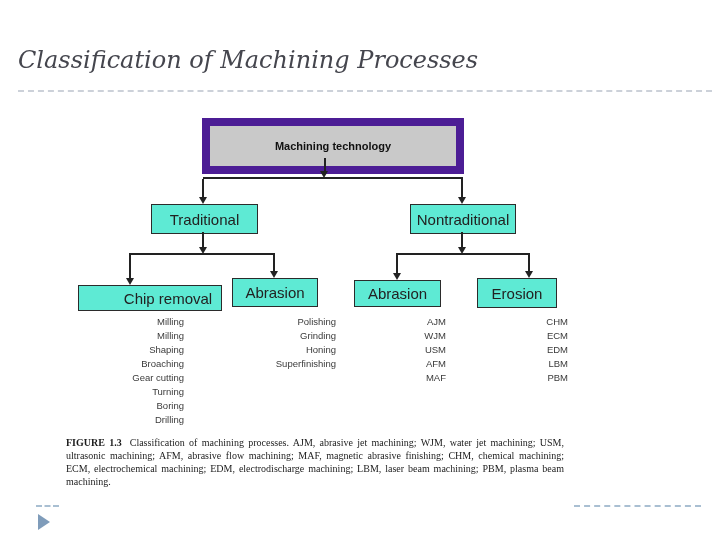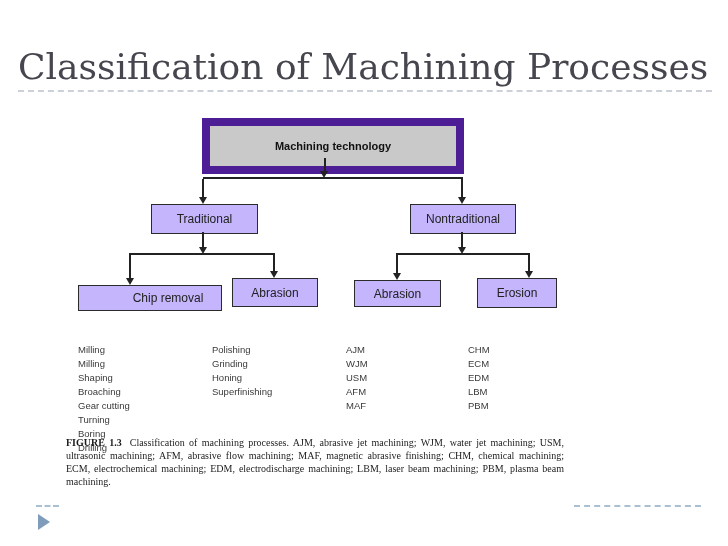--- a/index.html
+++ b/index.html
@@ -1,26 +1,26 @@
 <!DOCTYPE html>
 <html><head>
 <meta charset="utf-8">
 <style>
   html,body{margin:0;padding:0;background:#fff;}
   .slide{position:relative;width:728px;height:546px;background:#ffffff;overflow:hidden;
          font-family:"Liberation Sans",sans-serif;}
   
   .slide-title{position:absolute;left:18px;top:46px;width:700px;
-               font-family:"DejaVu Serif",serif;font-size:36px;font-weight:400;
-               color:#45464e;letter-spacing:0px;white-space:nowrap;}
+               font-family:"DejaVu Serif",serif;font-size:24px;font-weight:400;
+               color:#45464e;letter-spacing:0px;white-space:nowrap;font-style:italic;}
   .title-rule{position:absolute;left:18px;top:90px;width:694px;height:0;
               border-top:2px dashed #ccd1d9;}
   
   .node{position:absolute;display:flex;align-items:center;justify-content:center;
-        background:#c4b5fd;border:1.5px solid #2b2b2b;font-size:12px;color:#222;
+        background:#5eead4;border:1.5px solid #2b2b2b;font-size:15px;color:#222;
         text-align:center;}
   .node.root{left:202px;top:118px;width:246px;height:40px;background:#c9c9c9;
              border:8px solid #4c1d95;font-weight:bold;font-size:11px;color:#111;}
   .node.traditional{left:151px;top:204px;width:105px;height:28px;}
   .node.nontraditional{left:410px;top:204px;width:104px;height:28px;}
   .node.chip{left:78px;top:285px;width:106px;height:24px;padding-left:36px;}
   .node.abr-t{left:232px;top:278px;width:84px;height:27px;}
   .node.abr-nt{left:354px;top:280px;width:85px;height:25px;}
   .node.erosion{left:477px;top:278px;width:78px;height:28px;}
   
@@ -42,22 +42,22 @@
   .lv2L-dr{left:273px;top:255px;width:2px;height:17px;}
   .a-abrt{left:270px;top:271px;}
   .lv2R-stem{left:461px;top:232px;width:2px;height:16px;}
   .a-lv2R{left:458px;top:247px;}
   .lv2R-h{left:396px;top:253px;width:134px;height:2px;}
   .lv2R-dl{left:396px;top:255px;width:2px;height:19px;}
   .a-abrnt{left:393px;top:273px;}
   .lv2R-dr{left:528px;top:255px;width:2px;height:17px;}
   .a-ero{left:525px;top:271px;}
   
-  .proc-list{position:absolute;text-align:left;font-size:9.5px;line-height:14px;
-             color:#3a3a3a;margin-top:28px;}
+  .proc-list{position:absolute;text-align:right;font-size:9.5px;line-height:14px;
+             color:#3a3a3a;}
   .list-chip{left:78px;top:315px;width:106px;}
   .list-abr-t{left:212px;top:315px;width:124px;}
   .list-abr-nt{left:346px;top:315px;width:100px;}
   .list-ero{left:468px;top:315px;width:100px;}
   
   .caption{position:absolute;left:66px;top:436px;width:498px;
            font-family:"Liberation Serif",serif;font-size:10px;line-height:13px;
            color:#1c1c1c;text-align:justify;}
   .fig-label{font-weight:bold;padding-right:8px;}
   

